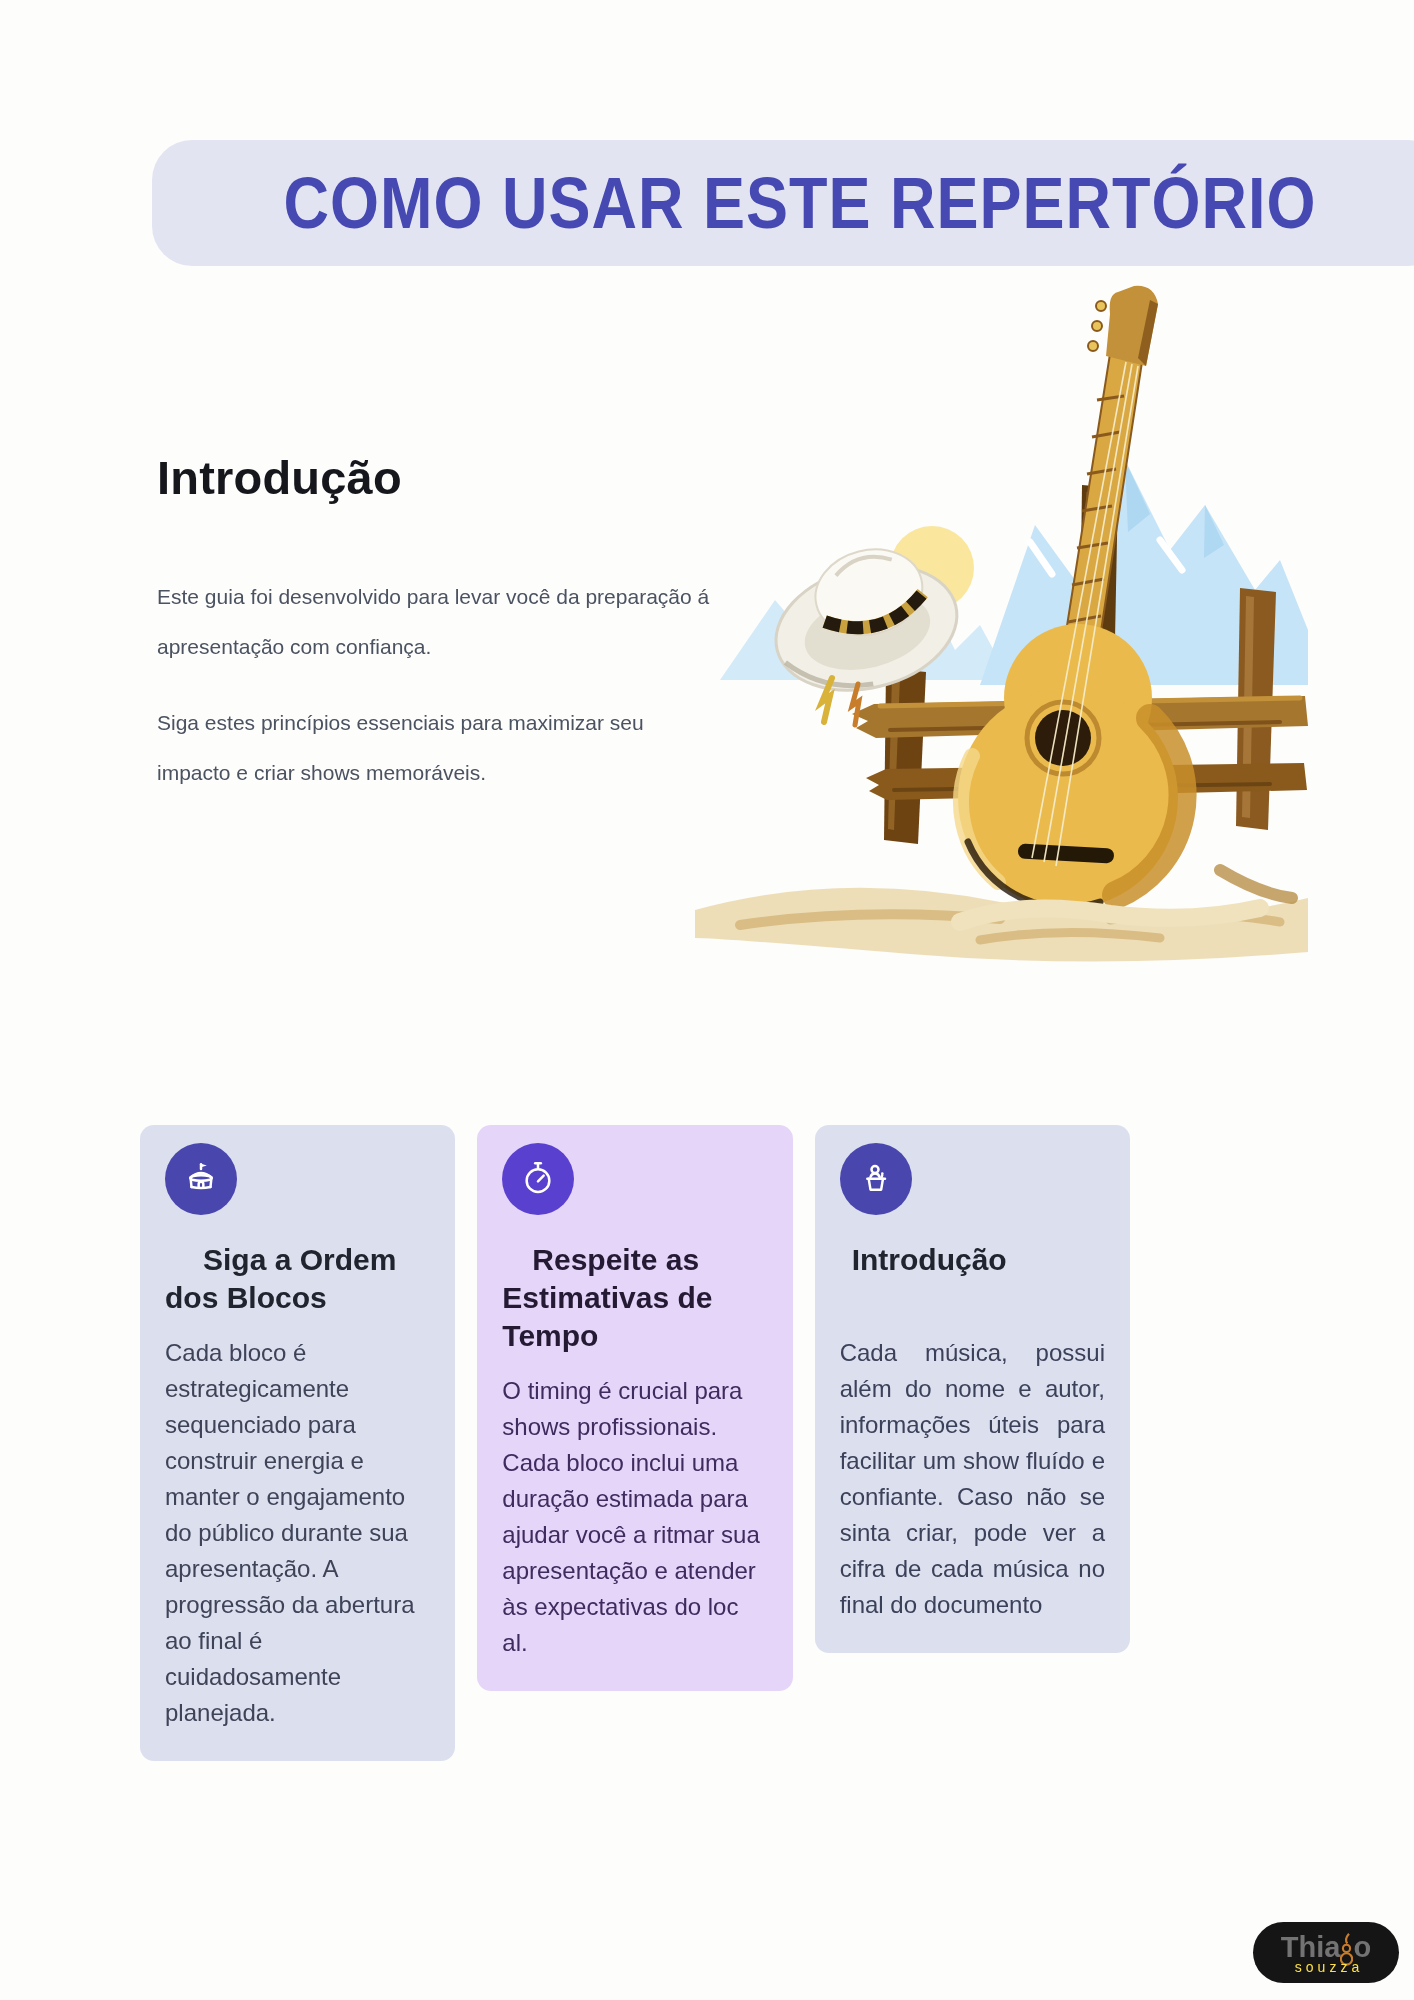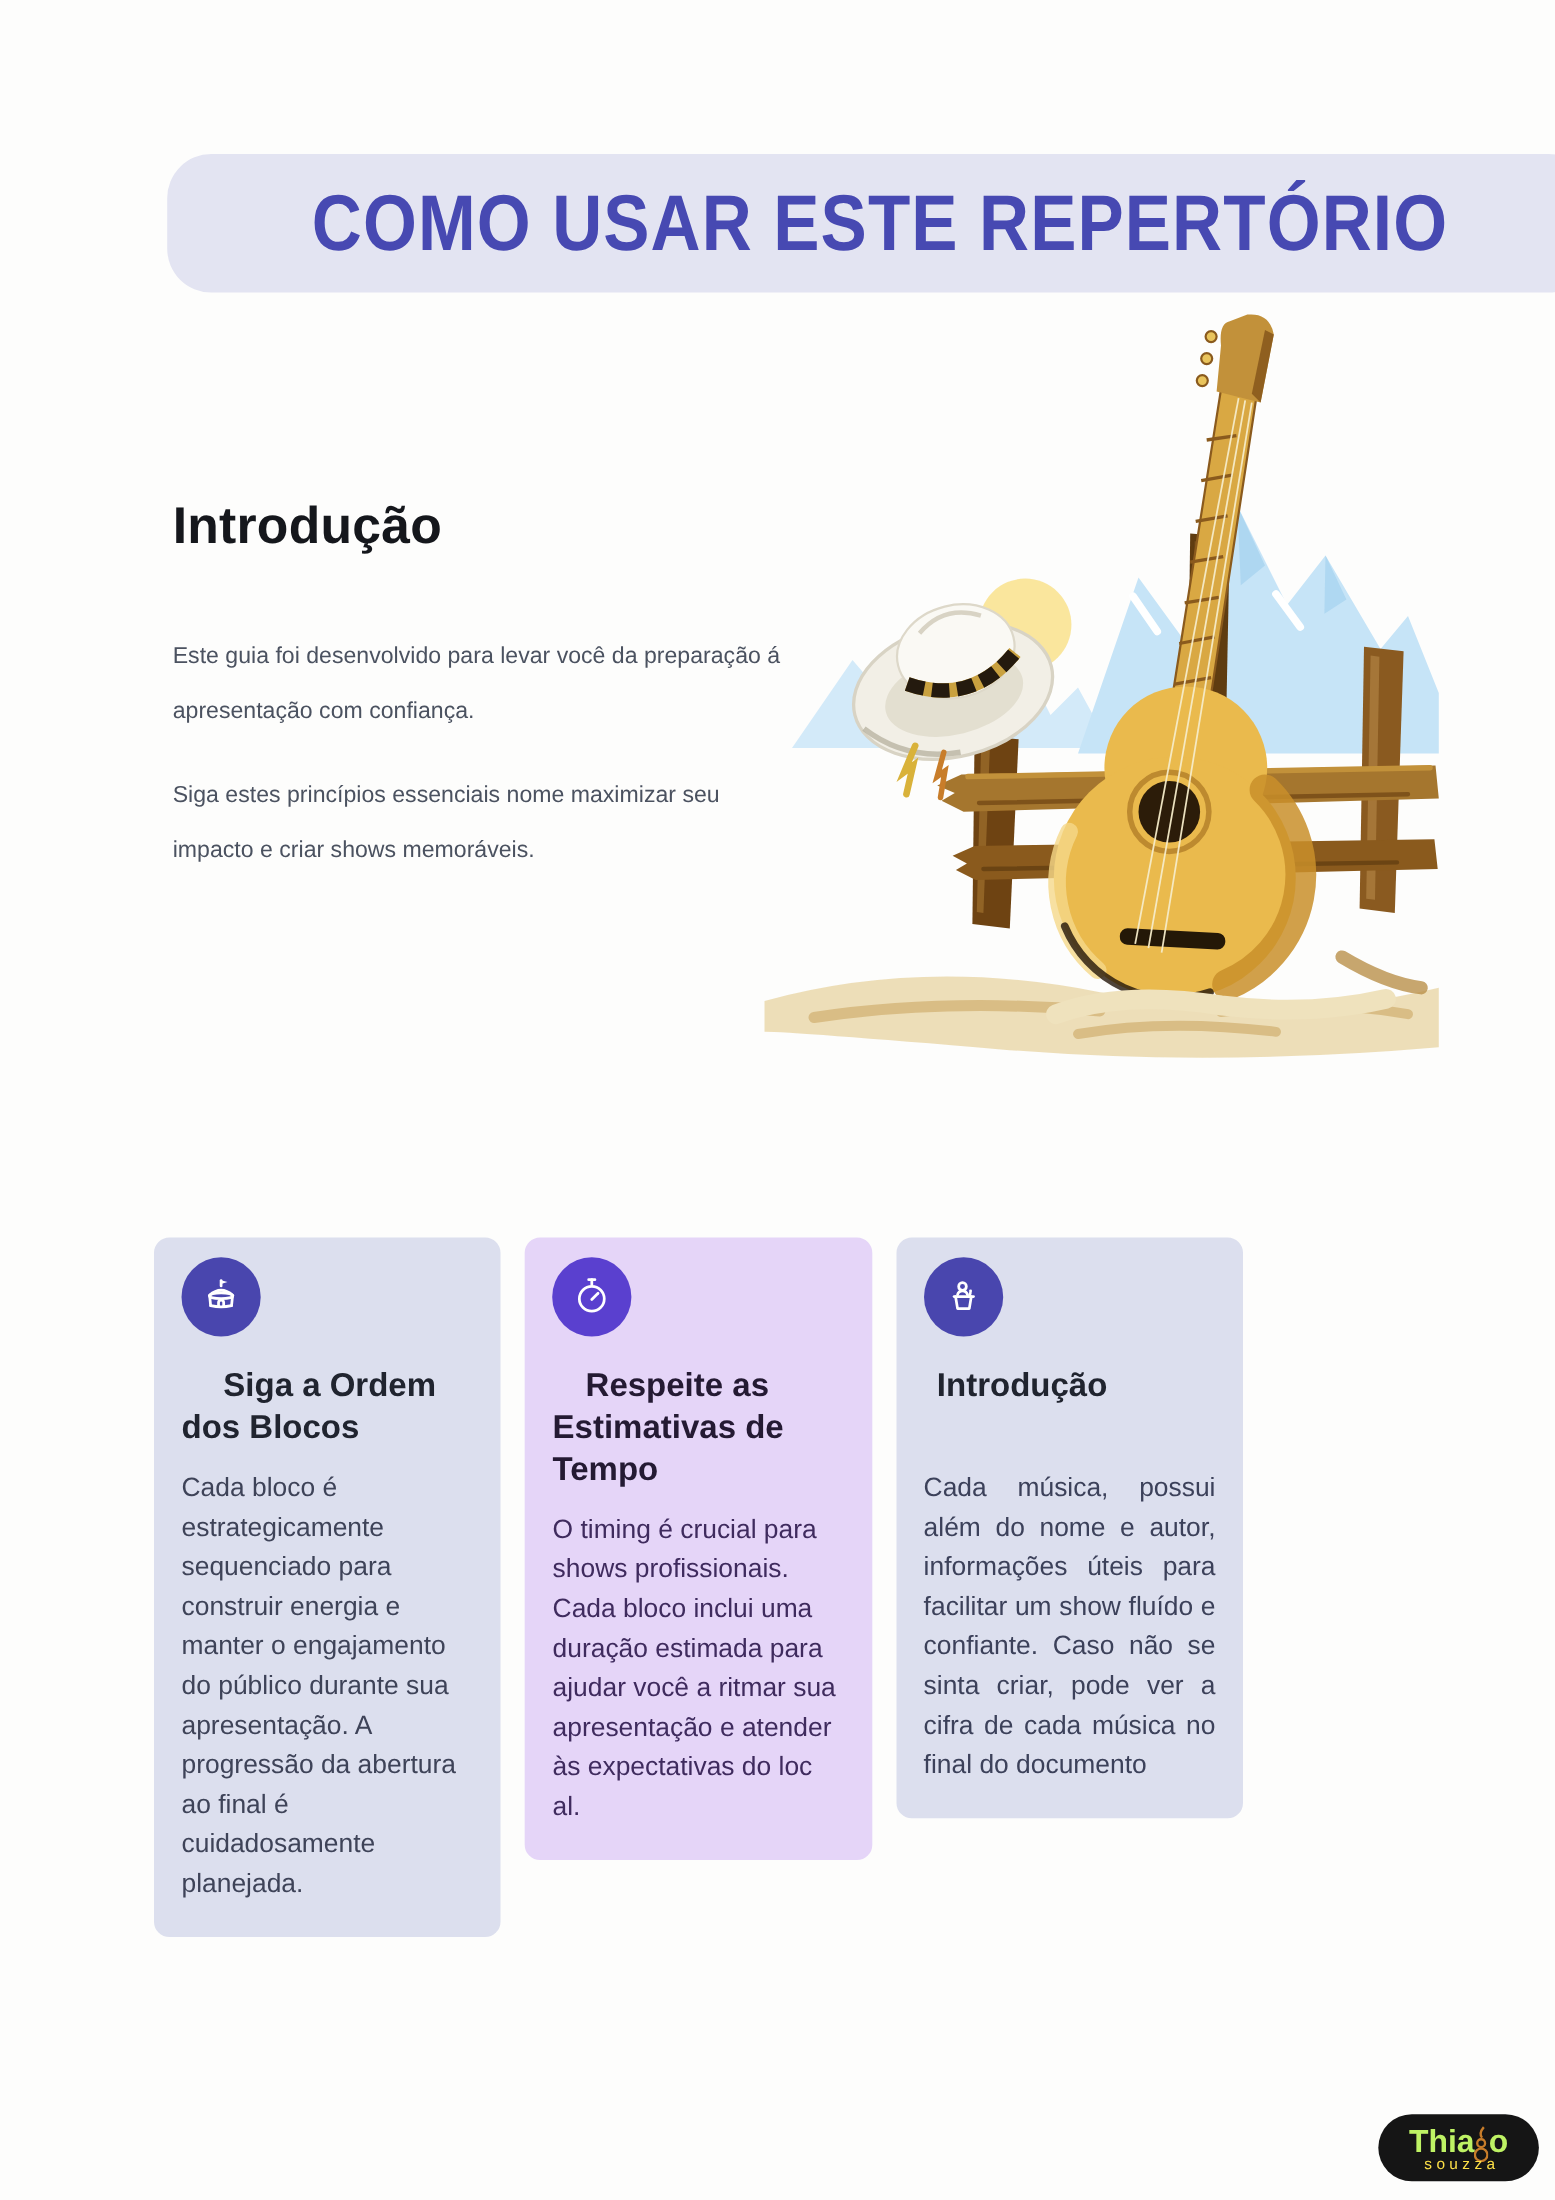--- a/index.html
+++ b/index.html
@@ -70,42 +70,42 @@
   .card:nth-child(3) .card-body{text-align:justify; color:#3c415a;}
 
   
   .brand-logo{
     position:absolute; left:1253px; top:1922px; width:146px; height:61px;
     background:#151515; border-radius:31px;
     display:flex; flex-direction:column; align-items:center; justify-content:center;
     overflow:hidden;
   }
   .brand-name{
-    font-size:29px; font-weight:800; color:#bef264; line-height:30px;
+    font-size:29px; font-weight:800; color:#737373; line-height:30px;
     display:flex; align-items:flex-start;
   }
   .logo-guitar{width:13px; height:36px; margin:0 0 -5px 0;}
   .brand-subtitle{
     font-size:14px; letter-spacing:4px; color:#fde047; line-height:14px;
     margin-top:-3px; padding-left:6px;
   }
 </style>
 </head>
 <body>
 
 <div class="page">
 
   <div class="banner">
     <div class="banner-title">COMO USAR ESTE REPERTÓRIO</div>
   </div>
 
   <div class="intro-heading">Introdução</div>
   <div class="intro-text">
     <p>Este guia foi desenvolvido para levar você da preparação á apresentação com confiança.</p>
-    <p>Siga estes princípios essenciais nome maximizar seu impacto e criar shows memoráveis.</p>
+    <p>Siga estes princípios essenciais para maximizar seu impacto e criar shows memoráveis.</p>
   </div>
 
   <svg class="illustration" viewBox="0 0 630 700">
 
     <g>
       <path d="M40 410 L95 330 L125 365 L170 290 L205 345 L240 310 L275 380 L300 355 L330 410 Z" fill="#d3eaf9"></path>
       <path d="M300 415 L355 255 L395 310 L445 190 L490 280 L525 235 L575 320 L600 290 L628 360 L628 415 Z" fill="#c6e4f7"></path>
       <path d="M445 190 L470 244 L448 262 Z" fill="#a9d5f0" opacity="0.85"></path>
       <path d="M170 290 L192 332 L172 347 Z" fill="#a9d5f0" opacity="0.8"></path>
       <path d="M525 235 L544 275 L524 288 Z" fill="#a9d5f0" opacity="0.8"></path>

